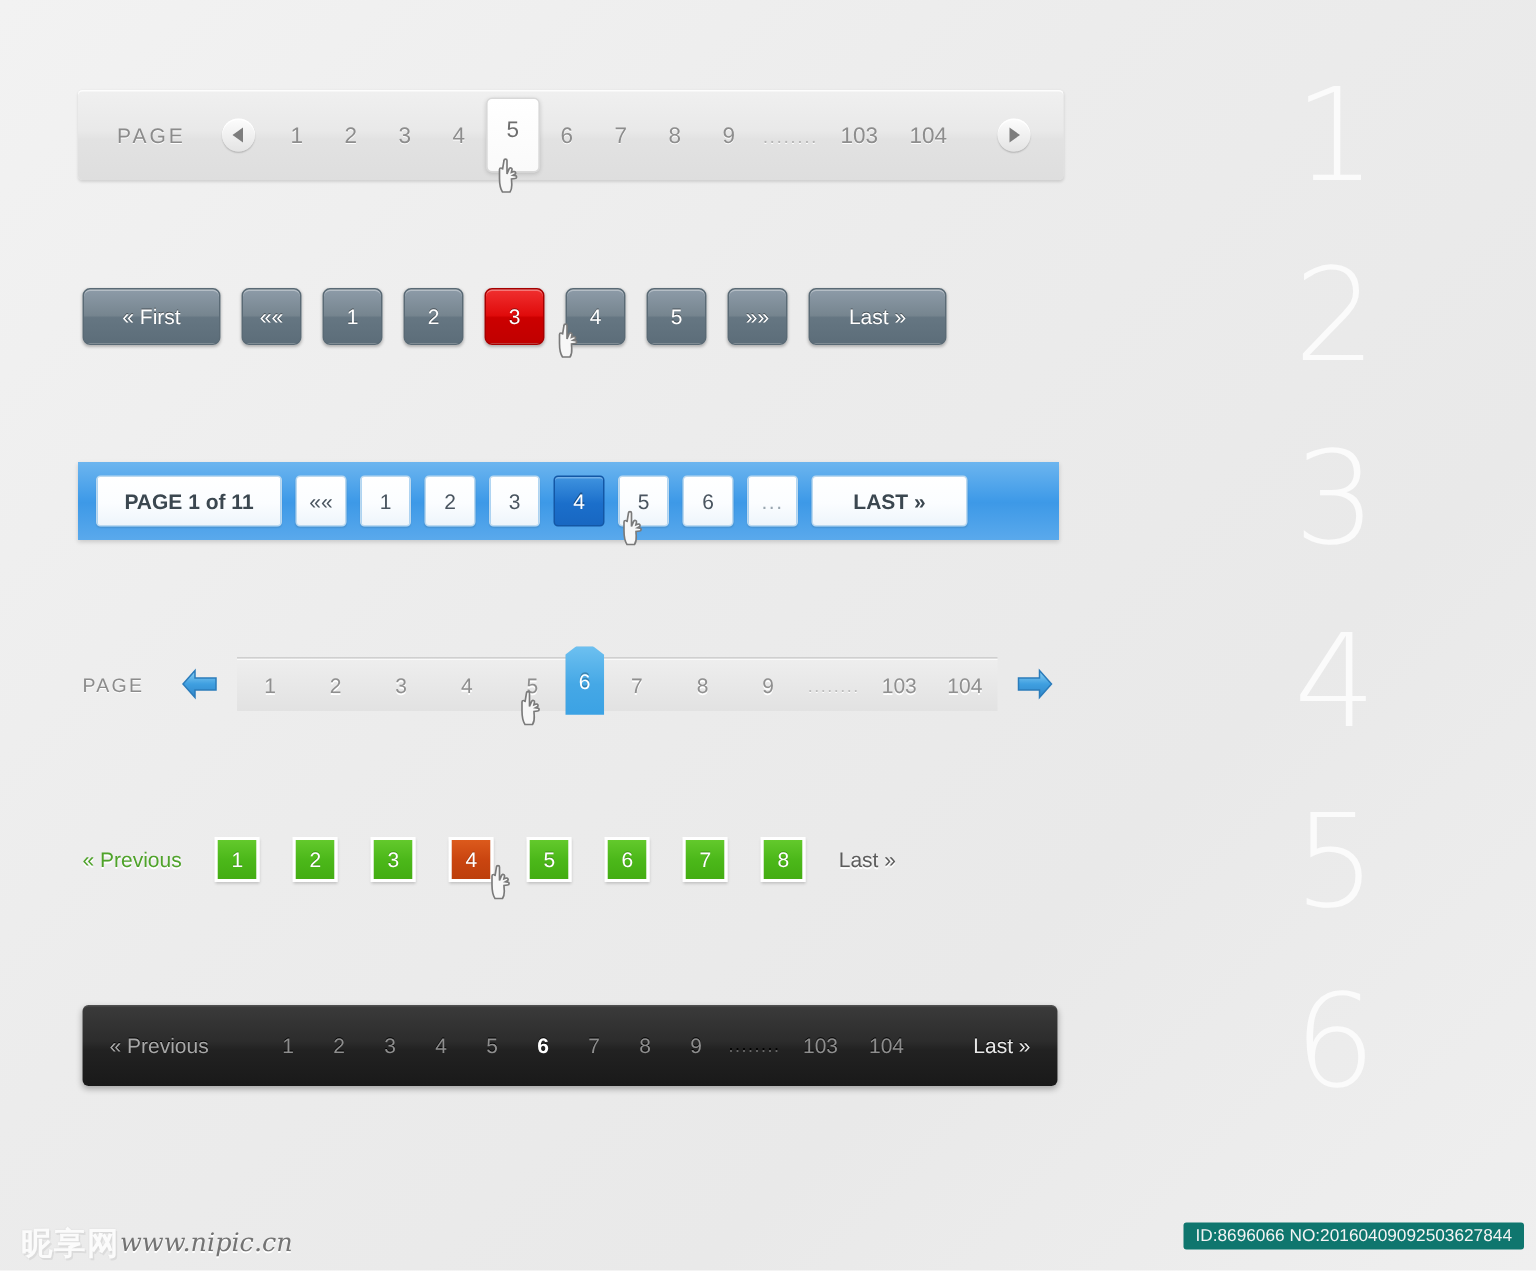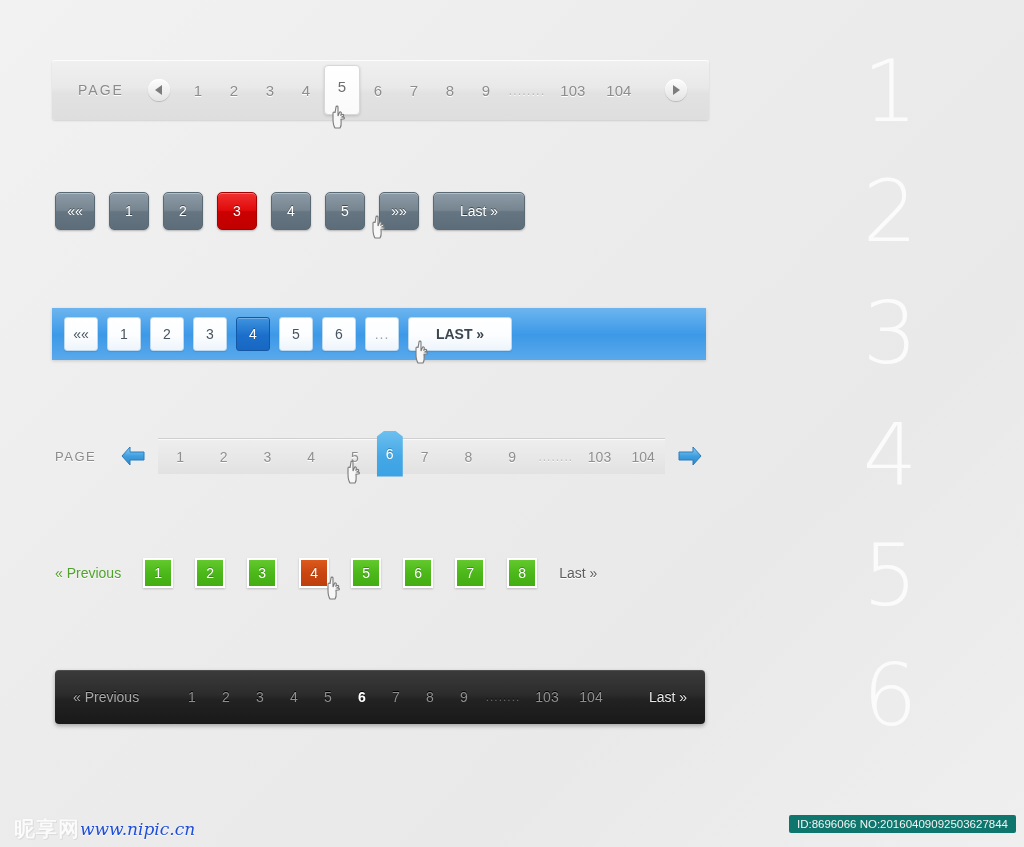--- a/index.html
+++ b/index.html
@@ -169,21 +169,21 @@
   .cursor { position:absolute; width:22px; height:26px; pointer-events:none; }
 
   
   .footer { position:absolute; left:0; bottom:0; width:1024px; height:38px; }
   .wm { position:absolute; left:14px; top:6px; display:flex; align-items:center; gap:0; }
   .wm-cn {
     font-family:"DejaVu Sans", sans-serif;
     font-size:21px; font-weight:bold; color:#fbfbfb; letter-spacing:1px;
     text-shadow:0 0 1px #d2d2d2, 1px 1px 0 #dcdcdc;
   }
-  .wm-url { font-family:"DejaVu Serif", serif; font-style:italic; font-size:17px; color:#1d4ed8; text-shadow:0 1px 0 #fff;text-align:center; }
+  .wm-url { font-family:"DejaVu Serif", serif; font-style:italic; font-size:17px; color:#737373; text-shadow:0 1px 0 #fff;text-align:center; }
   .idbox {
     position:absolute; right:8px; top:6px;
     background:#0f766e; color:#f4f4f4;
     font-size:11.5px; padding:3px 8px; border-radius:2px;
     font-family:"Liberation Sans", sans-serif;
   }
 </style>
 </head>
 <body>
 
@@ -216,34 +216,36 @@
   <span class="spacer"></span>
   <span class="circ-btn" style="margin-right:22px">
       <i class="tri-r"></i>
     </span>
 </div>
 <svg class="cursor" style="left:330px;top:105px" viewBox="0 0 22 26">
   <path d="M6 2 C6 0.8 8 0.8 8 2 L8 11 L9.4 7.6 C9.9 6.4 11.7 7 11.3 8.3 L10.9 10 L12.4 9.4 C13.5 9 14.3 10.6 13.2 11.2 L12 11.9 L13.6 12.1 C14.8 12.3 14.6 14 13.4 14 L11 14.3 C11 18 12 20 10 23 L5 23 C3 20 3 17 3 14 L3 8 C3 6.7 5 6.7 5 8 Z" fill="#f7f7f7" stroke="#7a7a7a" stroke-width="1.1"></path>
 </svg>
 
 <div class="bar2">
+  <div class="sbtn lg">« First</div>
   <div class="sbtn">««</div>
   <div class="sbtn">1</div>
   <div class="sbtn">2</div>
   <div class="sbtn active">3</div>
   <div class="sbtn">4</div>
   <div class="sbtn">5</div>
   <div class="sbtn">»»</div>
   <div class="sbtn lg">Last »</div>
 </div>
 <svg class="cursor" style="left:370px;top:215px" viewBox="0 0 22 26">
   <path d="M6 2 C6 0.8 8 0.8 8 2 L8 11 L9.4 7.6 C9.9 6.4 11.7 7 11.3 8.3 L10.9 10 L12.4 9.4 C13.5 9 14.3 10.6 13.2 11.2 L12 11.9 L13.6 12.1 C14.8 12.3 14.6 14 13.4 14 L11 14.3 C11 18 12 20 10 23 L5 23 C3 20 3 17 3 14 L3 8 C3 6.7 5 6.7 5 8 Z" fill="#f7f7f7" stroke="#7a7a7a" stroke-width="1.1"></path>
 </svg>
 
 <div class="bar3">
+  <div class="bbtn wide pagelbl">PAGE 1 of 11</div>
   <div class="bbtn">««</div>
   <div class="bbtn">1</div>
   <div class="bbtn">2</div>
   <div class="bbtn">3</div>
   <div class="bbtn active">4</div>
   <div class="bbtn">5</div>
   <div class="bbtn">6</div>
   <div class="bbtn dots">...</div>
   <div class="bbtn wide2">LAST »</div>
 </div>

